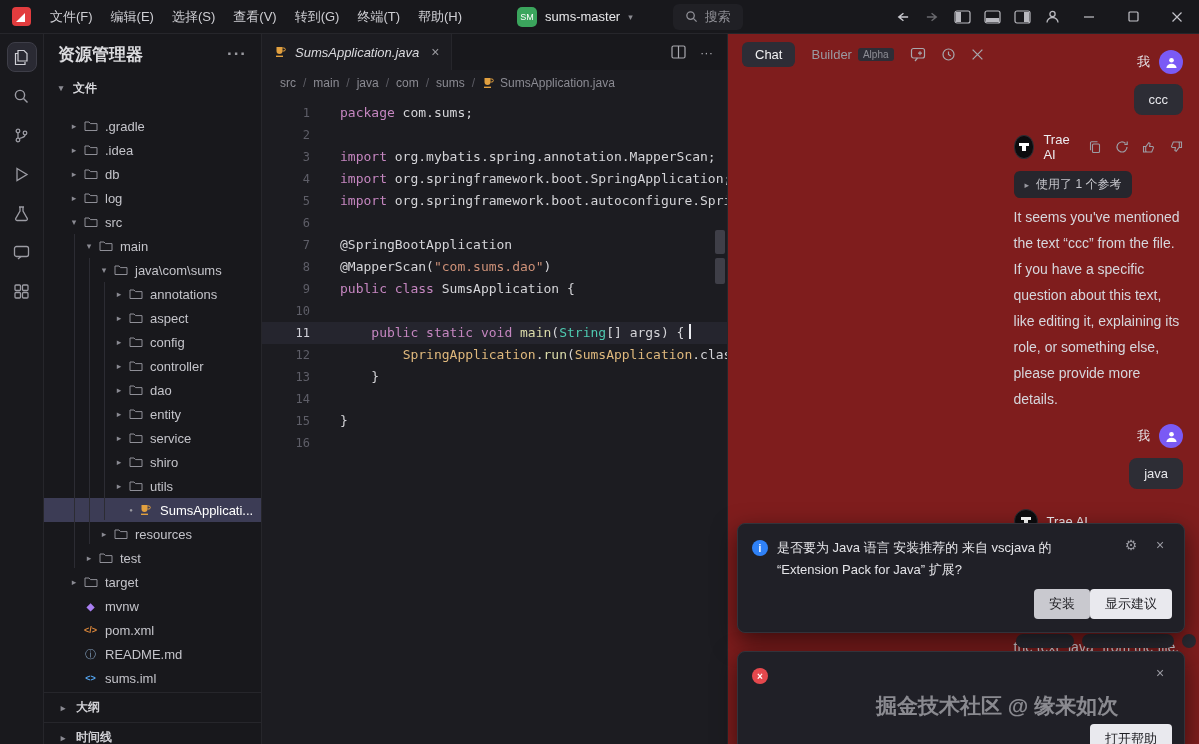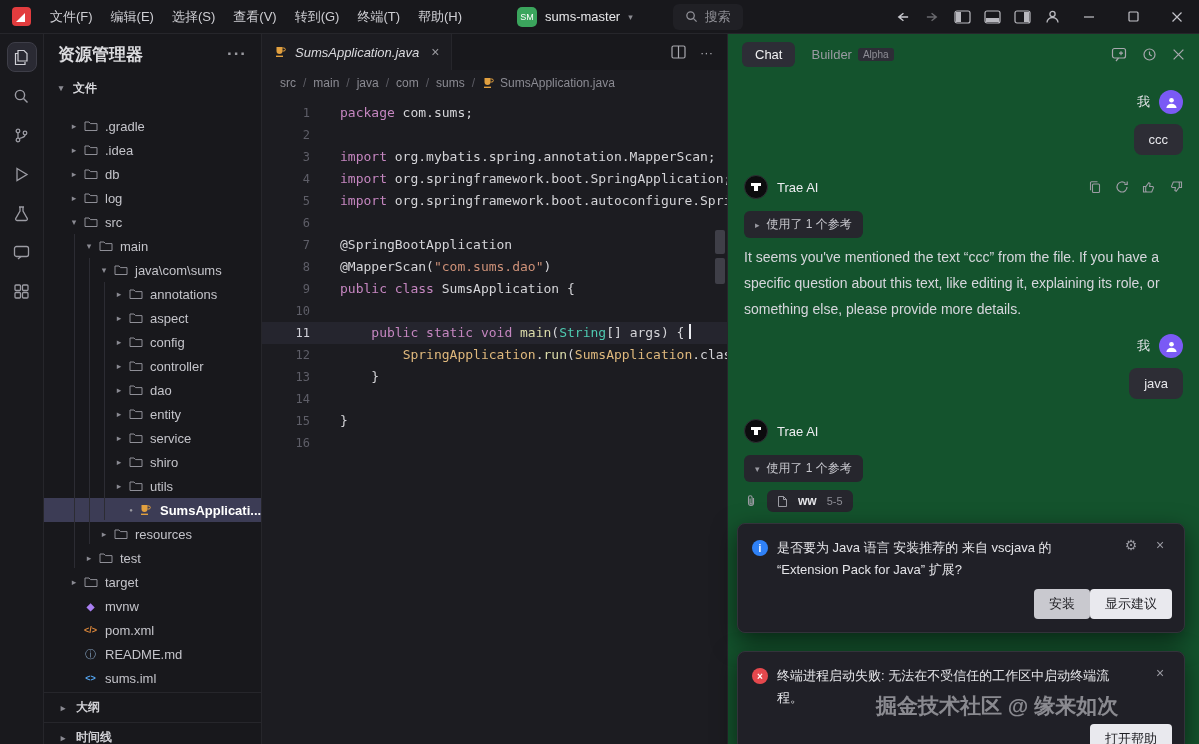--- a/index.html
+++ b/index.html
@@ -27,21 +27,21 @@
 .ab-ic{width:30px;height:30px;display:flex;align-items:center;justify-content:center;border-radius:8px}
 .ab-ic.active{background:#2a2a33;border:1px solid #3e3e48}
 
 .sidebar{width:218px;background:#18181c;border-right:1px solid #26262b;flex:none;overflow:hidden}
 .sb-header{height:40px;display:flex;align-items:center;padding:0 14px;font-size:17px;font-weight:bold;color:#dcdcdf}
 .sb-more{margin-left:auto;color:#9a9aa0;letter-spacing:1px}
 .sb-section{height:28px;display:flex;align-items:center;gap:5px;padding:0 10px;font-size:12px;font-weight:bold;color:#d8d8dc}
 .tree{height:590px;position:relative;padding-top:12px;overflow:hidden}
 .guide{position:absolute;width:1px;background:#2c2c33}
 .trow{height:24px;display:flex;align-items:center;color:#c4c4ca;white-space:nowrap;overflow:hidden}
-.trow.sel{background:#3c3c55;color:#fff;font-weight:bold}
+.trow.sel{background:#3c3c55;color:#fff;font-weight:normal}
 .chev{width:14px;font-size:9px;color:#8a8a92;text-align:center;flex:none}
 .moddot{font-size:6px;color:#9a9aa2;width:10px;text-align:center;flex:none}
 .ticon{width:19px;display:flex;justify-content:center;align-items:center;flex:none}
 .tlabel{margin-left:5px;font-size:13px}
 .sb-bottom .sec{height:30px;display:flex;align-items:center;gap:6px;padding:0 12px;font-size:12px;font-weight:bold;color:#d0d0d5;border-top:1px solid #26262b}
 
 .editor{width:465px;flex:none;display:flex;flex-direction:column;background:#1c1c21;position:relative;overflow:hidden}
 .tabbar{height:36px;background:#18181c;display:flex;align-items:stretch}
 .tab{display:flex;align-items:center;gap:8px;padding:0 12px;background:#1c1c21;border-right:1px solid #26262b;font-size:13px;color:#dadade;font-style:italic}
 .tab-close{color:#9a9aa0;font-style:normal;font-size:14px;margin-left:4px}
@@ -52,21 +52,21 @@
 .code{flex:1;position:relative;padding-top:6px;font-family:"DejaVu Sans Mono",monospace;font-size:13px;overflow:hidden}
 .cl{display:flex;height:22px;line-height:22px;white-space:pre}
 .ln{width:48px;text-align:right;color:#5e5e68;flex:none;font-size:12px}
 .lc{padding-left:30px}
 .cl.cur{background:#25252e}
 .cl.cur .ln{color:#d2d2da}
 .caret{display:inline-block;width:2px;height:15px;background:#ecedf2;vertical-align:-2px;margin-left:5px}
 .c-kw{color:#c586c0}.c-pl{color:#d4d4d8}.c-str{color:#ce9178}.c-type{color:#4ec9b0}.c-fn{color:#dcdcaa}.c-cls{color:#e0b97d}
 .sdeco{position:absolute;right:2px;width:10px;background:#3f3f48;border-radius:2px}
 
-.chat{flex:1;background:#14532d;border-left:1px solid #26262b;display:flex;flex-direction:column;position:relative;overflow:hidden}
+.chat{flex:1;background:#7f1d1d;border-left:1px solid #26262b;display:flex;flex-direction:row;position:relative;overflow:hidden}
 .chat-top{height:40px;display:flex;align-items:center;padding:0 14px;gap:16px;flex:none}
 .chat-tab{background:#2d2d36;border-radius:6px;padding:5px 13px;font-size:13px;color:#f0f0f2}
 .builder{display:flex;gap:6px;align-items:center;font-size:13px;color:#9a9aa2}
 .alpha{font-size:10px;background:#2d2d36;color:#8e8e96;padding:1px 5px;border-radius:3px}
 .chat-top-icons{margin-left:auto;display:flex;gap:15px;align-items:center;color:#a8a8ae}
 .chat-body{flex:1;padding:4px 16px;overflow:hidden;position:relative}
 .mu{display:flex;flex-direction:column;align-items:flex-end;margin:12px 0 6px}
 .mu-head{display:flex;align-items:center;gap:9px;font-size:13px;color:#e6e6ea;margin-bottom:10px}
 .avatar{width:24px;height:24px;border-radius:50%;background:#7a5af5;display:flex;align-items:center;justify-content:center}
 .bubble{background:#2d2d35;border-radius:8px;padding:8px 15px;font-size:13px;color:#e8e8ec}
@@ -682,20 +682,19 @@
     </div>
     <div class="nbtns">
       <button class="nbtn">安装</button>
       <button class="nbtn light">显示建议</button>
     </div>
   </div>
 
   <div class="notif" id="notif2">
     <div class="nrow">
       <span class="nicon err">×</span>
-      <div class="ntext" style="max-width:352px">终端进程启动失败: 无法在不受信任的工作区中启动终端流程。</div>
       <span class="nclose" style="margin-left:auto">×</span>
     </div>
     <div class="watermark">掘金技术社区 @ 缘来如次</div>
     <button class="nbtn light helpbtn">打开帮助</button>
   </div>
 
 </div>
 
 </body></html>

